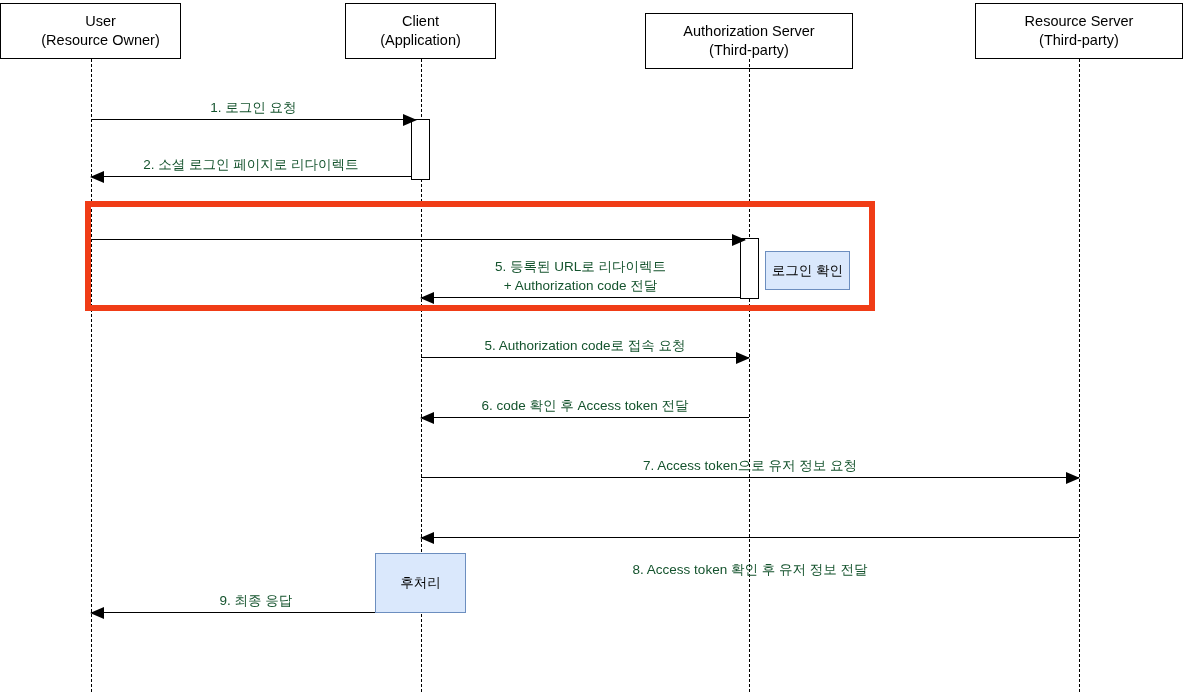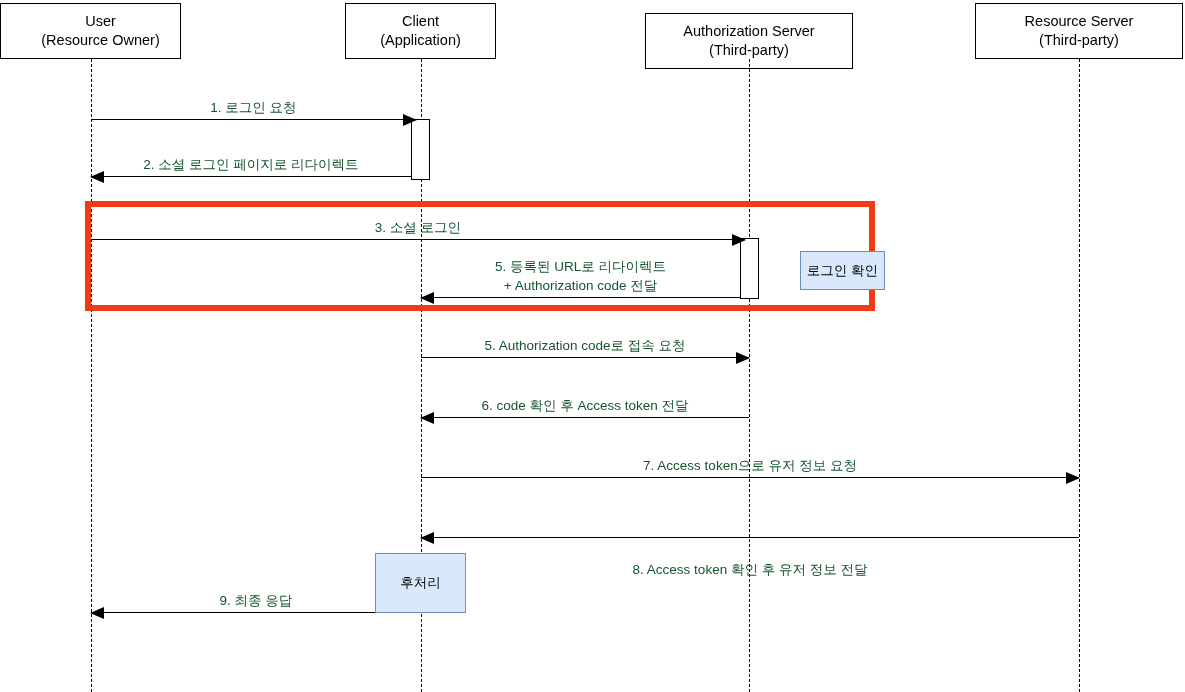--- a/index.html
+++ b/index.html
@@ -149,21 +149,20 @@
   <div class="msg-label" style="left:91px; top:99px; width:325px;">1. 로그인 요청</div>
 
   <div class="msg" style="left:91px; top:176px; width:320px;">
     <span class="arrowhead left"></span>
   </div>
   <div class="msg-label" style="left:91px; top:156px; width:320px;">2. 소셜 로그인 페이지로 리다이렉트</div>
 
   <div class="msg" style="left:91px; top:239px; width:654px;">
     <span class="arrowhead right"></span>
   </div>
-  <div class="msg-label" style="left:91px; top:219px; width:654px;">3. 소셜 로그인</div>
 
   <div class="msg" style="left:421px; top:297px; width:319px;">
     <span class="arrowhead left"></span>
   </div>
   <div class="msg-label" style="left:421px; top:258px; width:319px;">
     <div>5. 등록된 URL로 리다이렉트</div>
     <div>+ Authorization code 전달</div>
   </div>
 
   <div class="msg" style="left:421px; top:357px; width:328px;">
@@ -184,15 +183,15 @@
   <div class="msg" style="left:421px; top:537px; width:658px;">
     <span class="arrowhead left"></span>
   </div>
   <div class="msg-label" style="left:421px; top:517px; width:658px;margin-top:44px;">8. Access token 확인 후 유저 정보 전달</div>
 
   <div class="msg" style="left:91px; top:612px; width:330px;">
     <span class="arrowhead left"></span>
   </div>
   <div class="msg-label" style="left:91px; top:592px; width:330px;">9. 최종 응답</div>
 
-  <div class="note-box" style="left:765px; top:251px; width:85px; height:39px;margin-left:35px;">로그인 확인</div>
+  <div class="note-box" style="left:765px; top:251px; width:85px; height:39px;">로그인 확인</div>
   <div class="note-box" style="left:375px; top:553px; width:91px; height:60px;">후처리</div>
 </div>
 
 </body></html>

